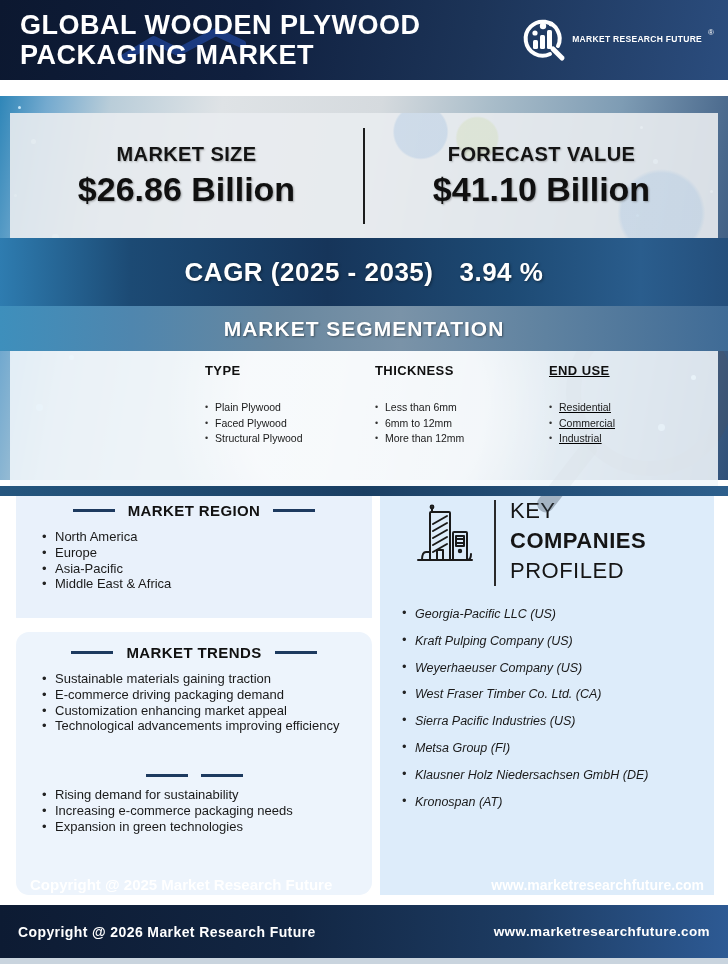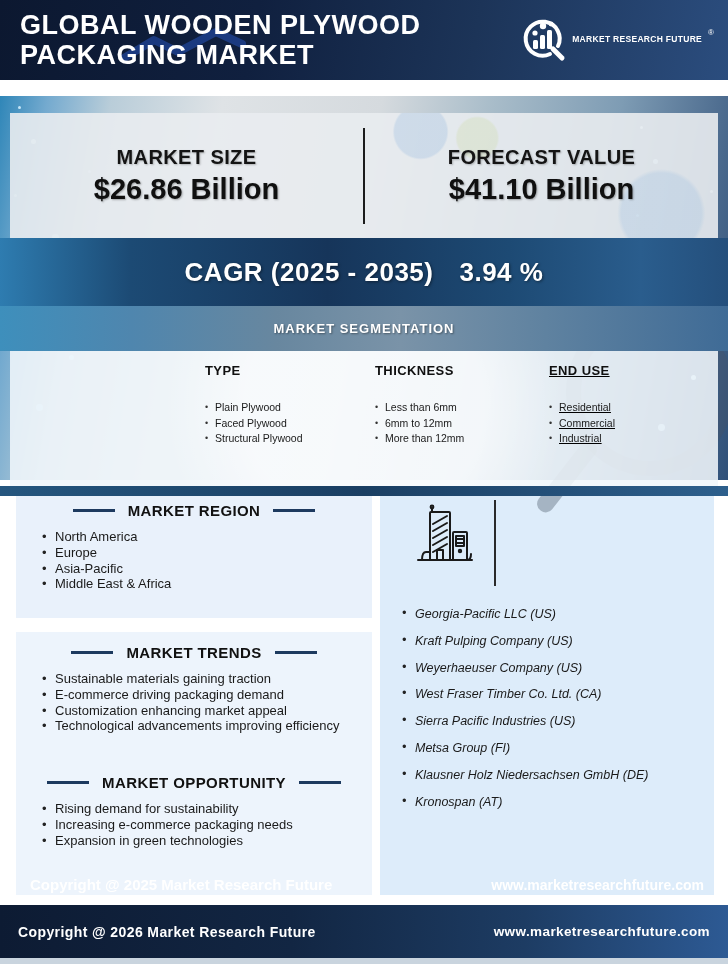--- a/index.html
+++ b/index.html
@@ -31,33 +31,33 @@
     background:rgba(60,72,88,0.34); transform:rotate(128deg); border-radius:8px; z-index:1; }
 
   .stats-panel { position:absolute; left:10px; top:17px; width:708px; height:125px;
     background:rgba(233,236,240,0.9); display:flex; z-index:2;
     background-image:radial-gradient(circle at 58% 15%, rgba(110,160,215,0.20) 0 26px, transparent 28px),
       radial-gradient(circle at 66% 20%, rgba(190,210,120,0.18) 0 20px, transparent 22px),
       radial-gradient(circle at 92% 80%, rgba(120,170,220,0.18) 0 40px, transparent 44px); }
   .stat-half { flex:1; display:flex; flex-direction:column; align-items:center; justify-content:center; gap:4px; }
   .stat-label { font-size:20px; font-weight:bold; color:#141414; letter-spacing:0.4px;
     text-shadow:1px 1px 2px rgba(0,0,0,0.25); }
-  .stat-value { font-size:29px; font-weight:bold; color:#101010; text-shadow:1px 1px 2px rgba(0,0,0,0.3); }
+  .stat-value { font-size:34px; font-weight:bold; color:#101010; text-shadow:1px 1px 2px rgba(0,0,0,0.3); }
   .stat-divider { width:2px; height:96px; background:#1c1c1c; align-self:center; }
 
   .cagr-band { position:absolute; left:0; top:142px; width:728px; height:68px; z-index:2;
     background:linear-gradient(to right,#2e7cb0 0%,#1c4a74 18%,#16355a 45%,#1d4a74 70%,#2a5d8d 88%,#244f7c 100%);
     display:flex; align-items:center; justify-content:center; gap:26px; }
   .cagr-label,.cagr-value { color:#fff; font-size:26px; font-weight:bold; letter-spacing:0.5px;
     text-shadow:1px 1px 3px rgba(0,0,0,0.45); }
 
   .seg-band { position:absolute; left:0; top:210px; width:728px; height:45px; z-index:2;
     background:linear-gradient(to right,#3e8fbc 0%,#4f86ae 18%,#68879f 38%,#7a93a8 55%,#5f82a0 75%,#3f6b96 100%);
     display:flex; align-items:center; justify-content:center; }
-  .seg-band-title { color:#fff; font-size:13px; font-weight:bold; letter-spacing:1px;
+  .seg-band-title { color:#fff; font-size:21px; font-weight:bold; letter-spacing:1px;
     text-shadow:1px 1px 2px rgba(0,0,0,0.4); }
 
   .seg-panel { position:absolute; left:10px; top:255px; width:708px; height:135px;
     background:rgba(240,246,250,0.88); z-index:2;
     background-image:radial-gradient(circle at 50% 40%, rgba(255,255,255,0.55) 0 120px, transparent 200px); }
   .seg-col { position:absolute; top:12px; }
   .seg-col-0 { left:18px; width:165px; }
   .seg-col-1 { left:195px; width:160px; }
   .seg-col-2 { left:365px; width:160px; }
   .seg-col-3 { left:539px; width:155px;text-decoration:underline; }
@@ -66,21 +66,21 @@
   .seg-list li { font-size:10.5px; color:#1a1a1a; line-height:15.5px; padding-left:10px; position:relative; }
   .seg-list li::before { content:"•"; position:absolute; left:0; top:0; color:#333; font-size:9px; }
 
   .dark-strip { position:absolute; left:0; top:390px; width:728px; height:10px; z-index:2;
     background:linear-gradient(to right,#25567e,#1b3f63 50%,#2d5f8c); }
 
   
   .lower { position:absolute; left:0; top:480px; width:728px; height:425px; background:#ffffff; }
 
   .left-panel-1 { position:absolute; left:16px; top:8px; width:356px; height:130px; background:#e9f1fb; }
-  .left-panel-2 { position:absolute; left:16px; top:152px; width:356px; height:263px; background:#edf4fc; }
+  .left-panel-2 { position:absolute; left:16px; top:152px; width:356px; height:263px; background:#edf4fc;border-radius:13px; }
   .right-panel  { position:absolute; left:380px; top:6px; width:334px; height:409px; background:#ddecfa; }
 
   .panel-title-row { display:flex; align-items:center; justify-content:center; gap:13px; }
   .title-dash { width:42px; height:3px; background:#1d3a5f; }
   .panel-title { font-size:15px; font-weight:bold; color:#111; letter-spacing:0.4px; white-space:nowrap; }
 
   .lp1 .panel-title-row { margin-top:14px; }
   .bullet-list { list-style:none; margin:10px 0 0 26px; }
   .bullet-list li { font-size:13px; color:#1a1a1a; line-height:15.8px; padding-left:13px; position:relative; }
   .bullet-list li::before { content:"•"; position:absolute; left:0; top:0; color:#222; }
@@ -218,21 +218,20 @@
         <span class="title-dash"></span>
       </div>
       <ul class="bullet-list">
           <li>Sustainable materials gaining traction</li>
           <li>E-commerce driving packaging demand</li>
           <li>Customization enhancing market appeal</li>
           <li>Technological advancements improving efficiency</li>
         </ul>
       <div class="panel-title-row opportunity">
         <span class="title-dash"></span>
-        <span class="panel-title">MARKET OPPORTUNITY</span>
         <span class="title-dash"></span>
       </div>
       <ul class="bullet-list">
           <li>Rising demand for sustainability</li>
           <li>Increasing e-commerce packaging needs</li>
           <li>Expansion in green technologies</li>
         </ul>
       <div class="ghost-text ghost-copyright">Copyright @ 2025 Market Research Future</div>
     </div>
 
@@ -253,20 +252,25 @@
             <line x1="41" y1="35" x2="47" y2="35"></line>
             <line x1="41" y1="39" x2="47" y2="39"></line>
             <circle cx="44" cy="47" r="1.2"></circle>
             <path d="M 6 56 Q 6 48 10 48 L 14 48"></path>
             <path d="M 51 56 Q 55 56 55 50"></path>
             <rect x="21" y="46" width="6" height="10"></rect>
             <line x1="2" y1="56" x2="56" y2="56"></line>
           </g>
         </svg>
         <div class="companies-divider"></div>
+        <div class="companies-titles">
+          <div class="ct-light">KEY</div>
+          <div class="ct-bold">COMPANIES</div>
+          <div class="ct-light">PROFILED</div>
+        </div>
       </div>
       <ul class="companies-list">
           <li>Georgia-Pacific LLC (US)</li>
           <li>Kraft Pulping Company (US)</li>
           <li>Weyerhaeuser Company (US)</li>
           <li>West Fraser Timber Co. Ltd. (CA)</li>
           <li>Sierra Pacific Industries (US)</li>
           <li>Metsa Group (FI)</li>
           <li>Klausner Holz Niedersachsen GmbH (DE)</li>
           <li>Kronospan (AT)</li>

